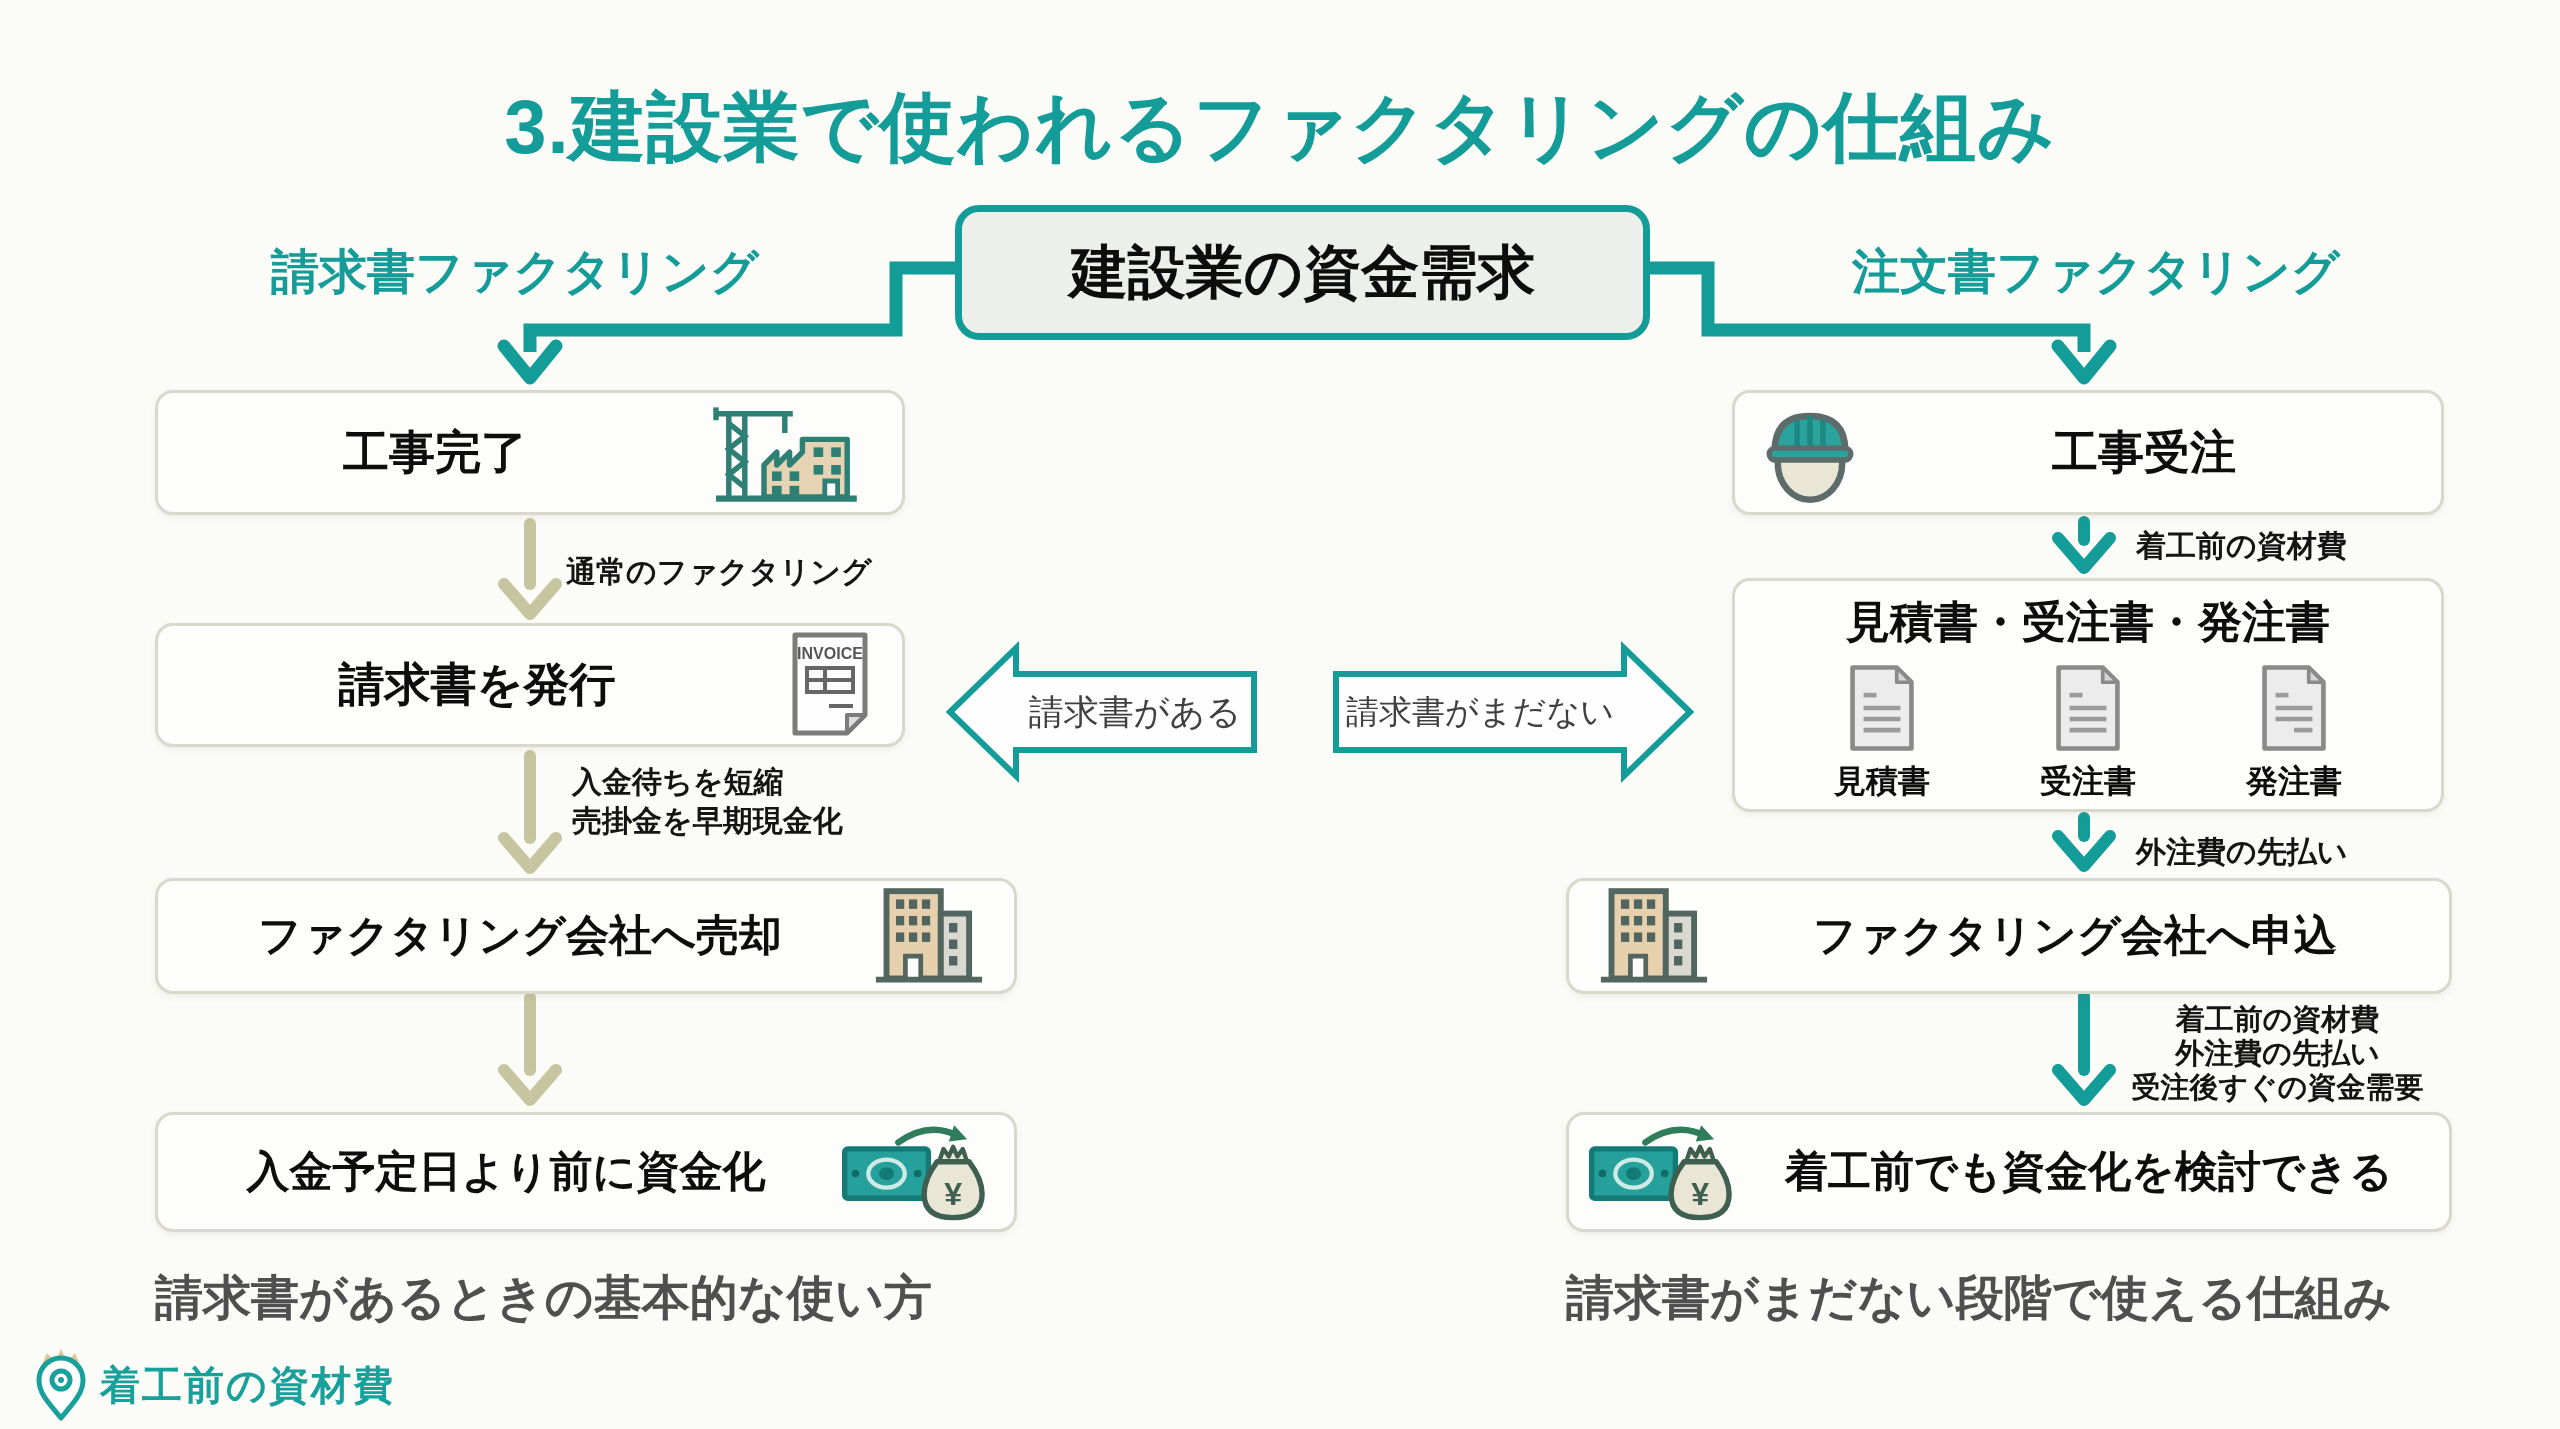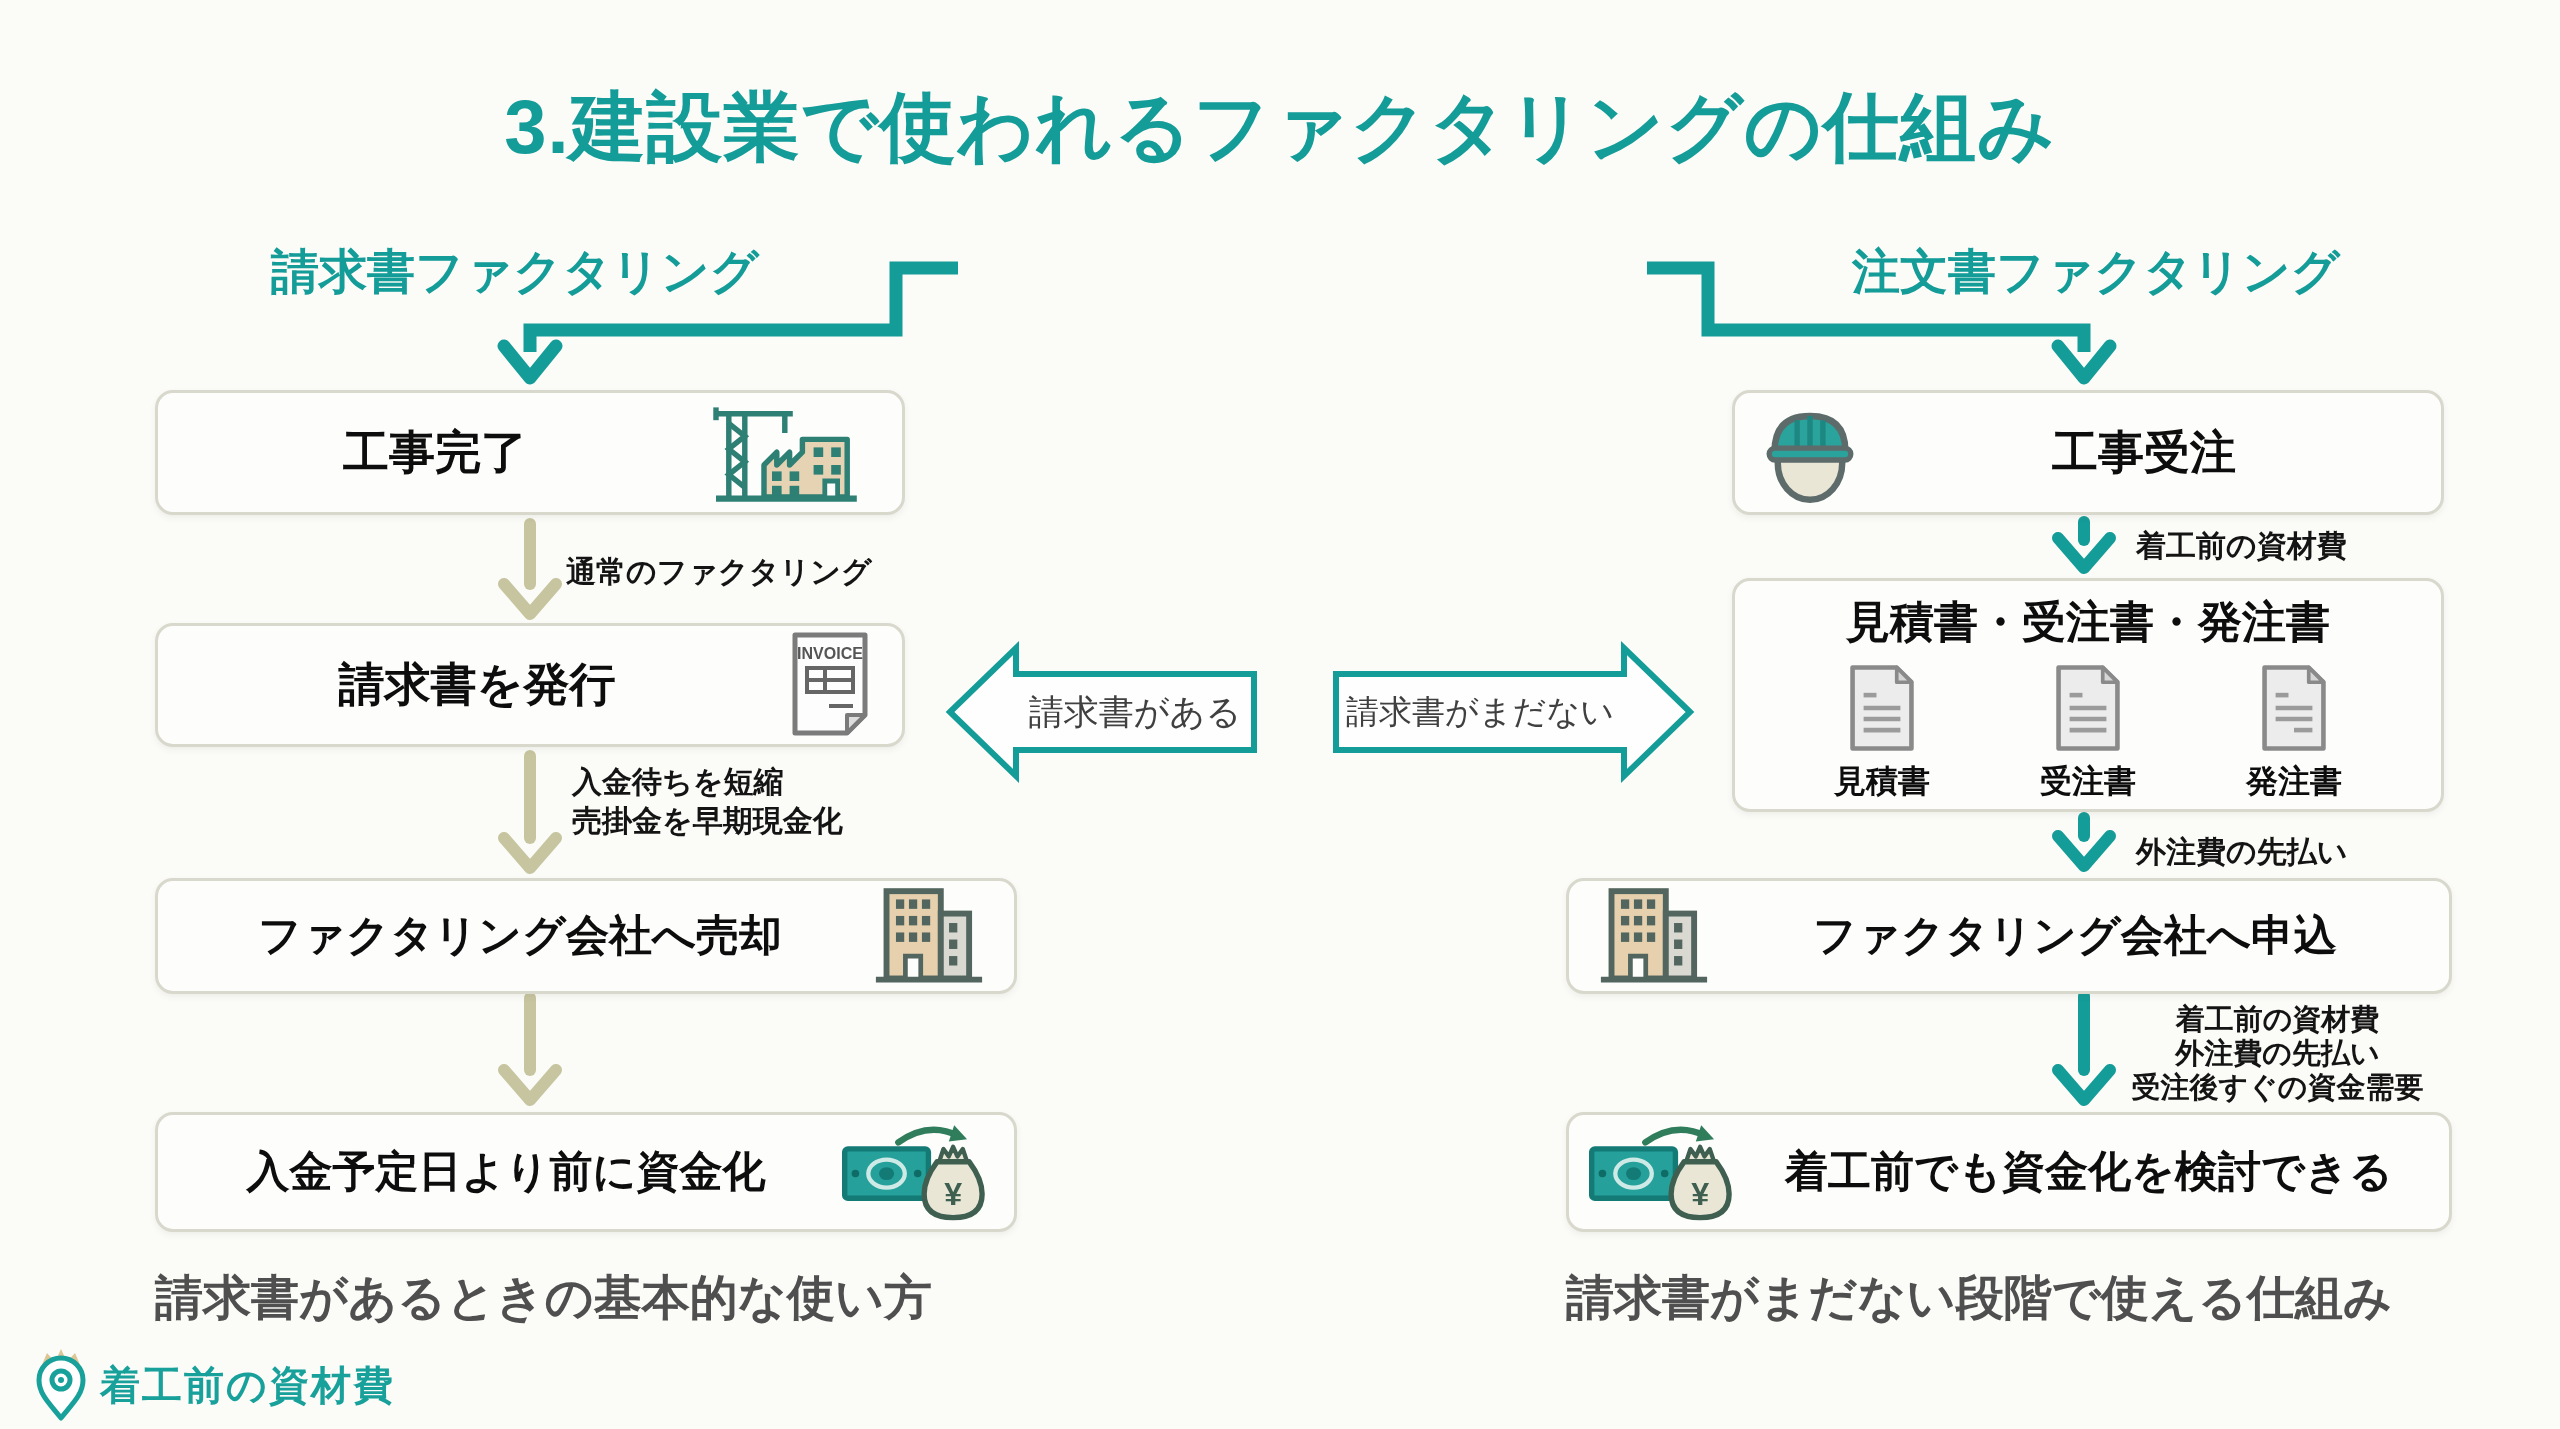--- a/index.html
+++ b/index.html
@@ -106,20 +106,23 @@
     </g>
 
     <polygon points="950,712 1016,648 1016,674 1254,674 1254,750 1016,750 1016,776" fill="#fefefe" stroke="#149c98" stroke-width="6" stroke-linejoin="miter"></polygon>
     <polygon points="1690,712 1624,648 1624,674 1336,674 1336,750 1624,750 1624,776" fill="#fefefe" stroke="#149c98" stroke-width="6" stroke-linejoin="miter"></polygon>
   </svg>
 
   <h1 class="abs title">3.建設業で使われるファクタリングの仕組み</h1>
   <div class="abs col-heading" style="left:225px;">請求書ファクタリング</div>
   <div class="abs col-heading" style="left:1806px;">注文書ファクタリング</div>
 
+  <div class="abs center-box">
+    <span>建設業の資金需求</span>
+  </div>
 
   <div class="abs step-box" style="left:155px;top:390px;width:750px;height:125px;">
     <span class="step-label">工事完了</span>
     <svg width="176" height="104" viewBox="0 0 110 65">
       <g stroke="#2e7f74" stroke-width="3.4" fill="none">
         <path d="M10 8 H58"></path>
           <path d="M18 8 V60"></path>
           <path d="M28 8 V60"></path>
         <path d="M18 14 L28 22 L18 30 L28 38 L18 46 L28 54"></path>
         <path d="M53 8 V20"></path>

